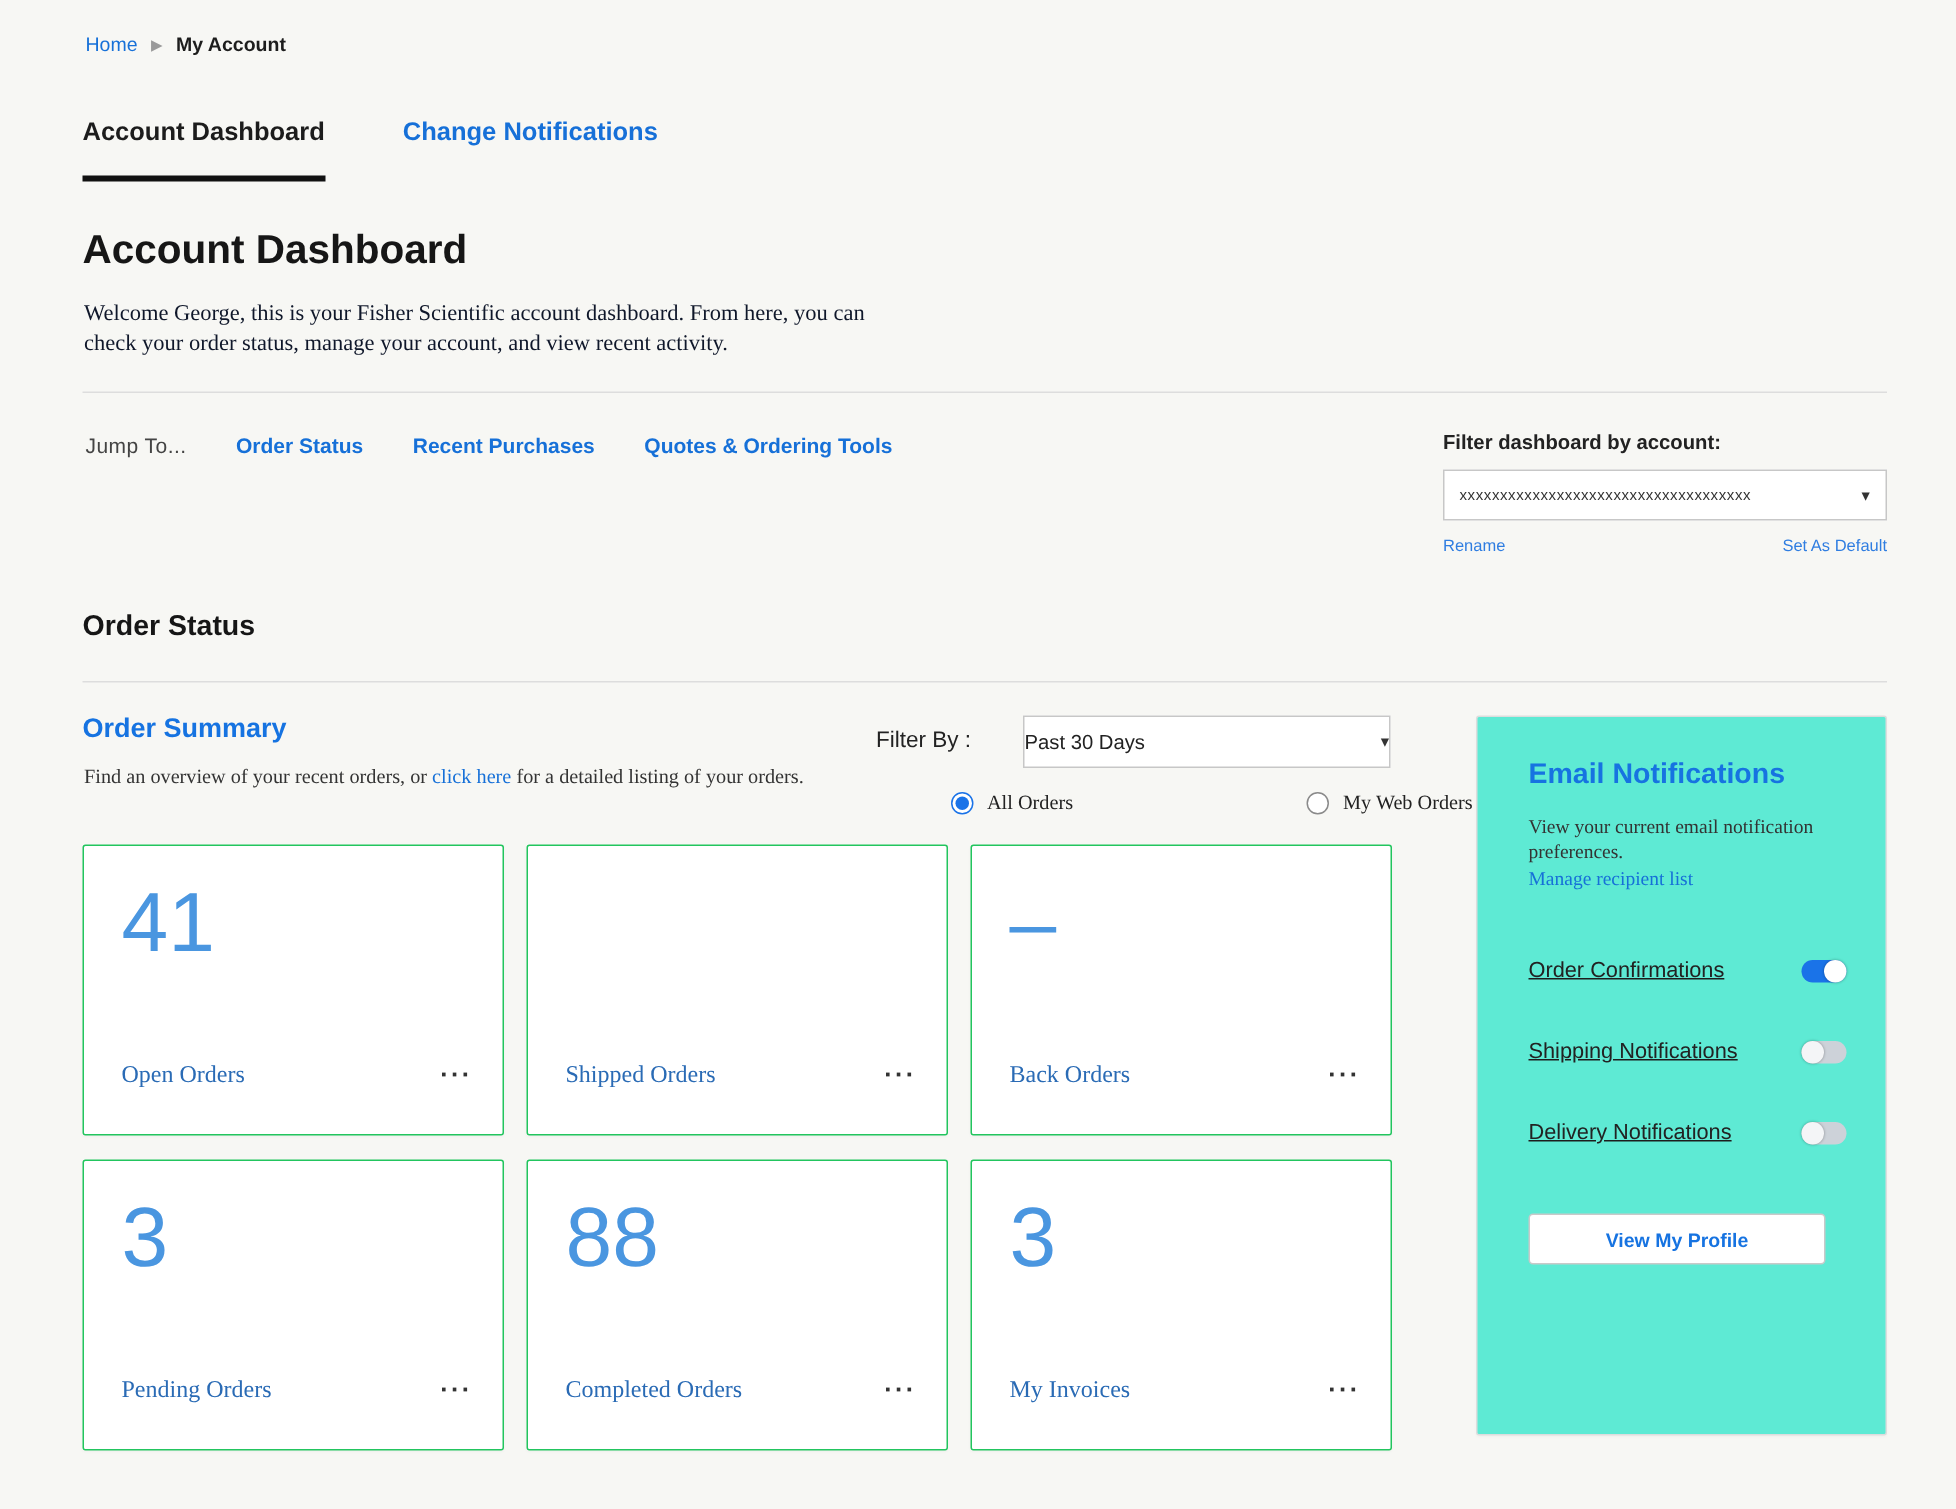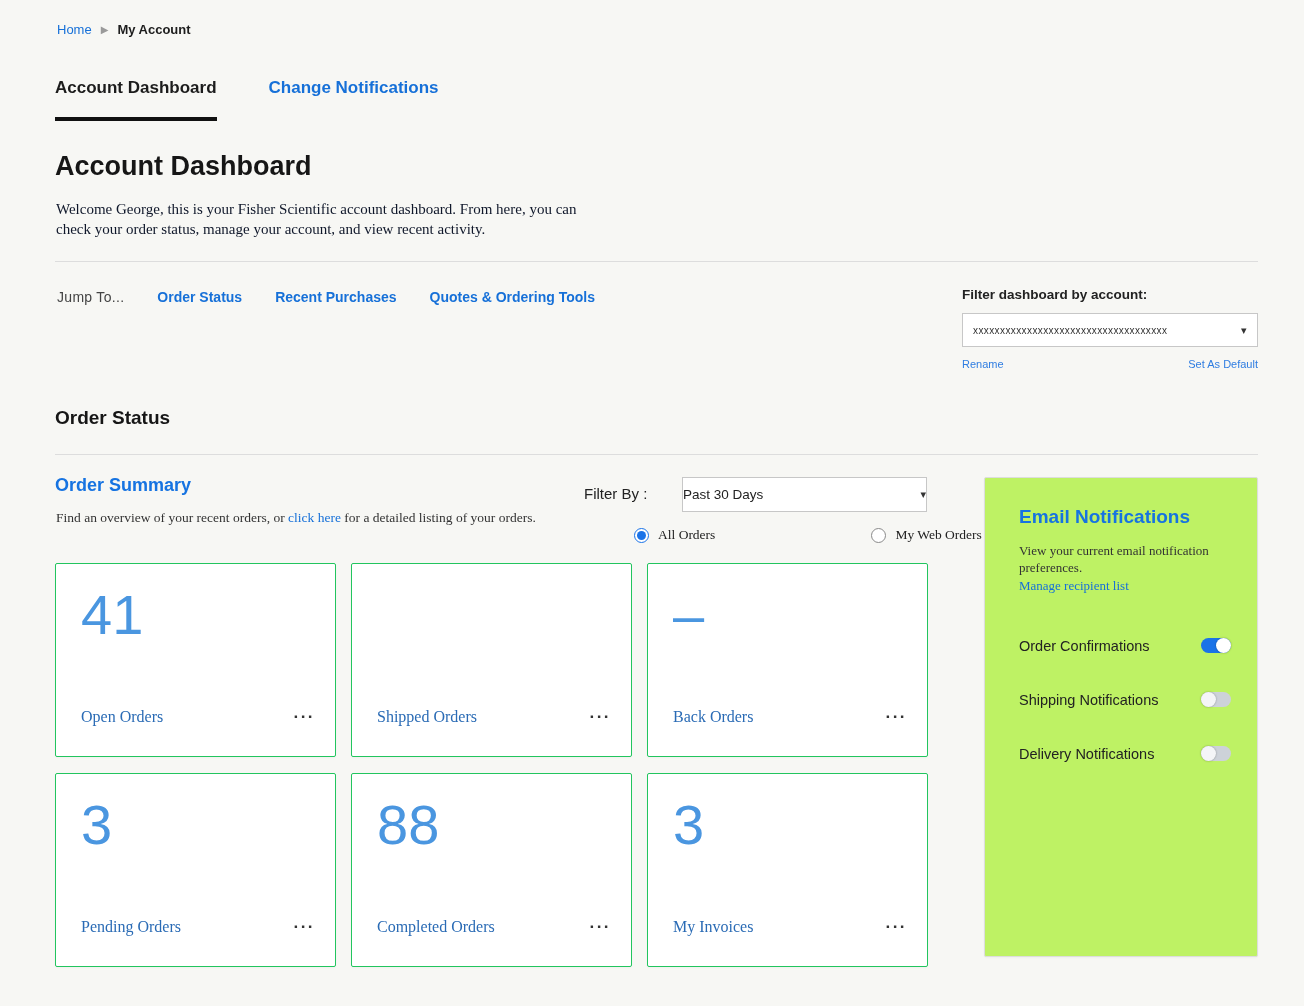--- a/index.html
+++ b/index.html
@@ -66,25 +66,25 @@
 
   
   .cards { position:absolute; left:55px; top:563px; display:grid; grid-template-columns:repeat(3, 281px); grid-auto-rows:194px; column-gap:15px; row-gap:16px; }
   .card { background:#fff; border:1px solid #22c55e; border-radius:2px; position:relative; padding:22px 25px; box-shadow:0 1px 2px rgba(0,0,0,0.03); }
   .card-value { font-size:56px; font-weight:300; color:#4a96e0; line-height:1.05; }
   .card-bottom { position:absolute; left:25px; right:20px; bottom:30px; display:flex; justify-content:space-between; align-items:center; }
   .card-label { font-family:"Liberation Serif", serif; font-size:16px; color:#2a6bb5; }
   .overflow { color:#333; font-size:17px; font-weight:bold; letter-spacing:1.5px; line-height:10px; cursor:pointer; }
 
   
-  .email-panel { position:absolute; left:984px; top:477px; width:274px; height:480px; background:#bef264; border:1px solid #ddd; border-radius:2px; padding:20px 26px 0 34px; box-shadow:0 1px 2px rgba(0,0,0,0.03); }
+  .email-panel { position:absolute; left:984px; top:477px; width:274px; height:480px; background:#5eead4; border:1px solid #ddd; border-radius:2px; padding:20px 26px 0 34px; box-shadow:0 1px 2px rgba(0,0,0,0.03); }
   .email-heading { font-size:19px; font-weight:bold; color:#1673e1; margin-top:8px; }
   .email-desc { font-family:"Liberation Serif", serif; font-size:13px; line-height:17px; color:#333; margin-top:14px; width:200px; }
   .email-link { display:inline-block; font-family:"Liberation Serif", serif; font-size:13px; color:#1670d8; margin-top:2px; }
-  .toggle-row { display:flex; justify-content:space-between; align-items:flex-start; margin-top:38px; }
+  .toggle-row { display:flex; justify-content:space-between; align-items:center; margin-top:38px;text-decoration:underline; }
   .toggle-row.first { margin-top:44px; }
   .toggle-label { font-size:14.5px; color:#222; }
   .toggle { width:30px; height:15px; border-radius:8px; background:#cdd2d9; position:relative; cursor:pointer; flex:none; }
   .toggle::after { content:''; position:absolute; width:15px; height:15px; border-radius:50%; background:#f4f5f7; box-shadow:0 0 2px rgba(0,0,0,0.35); top:0; left:0; }
   .toggle.on { background:#1a73e8; }
   .toggle.on::after { left:15px; background:#fff; }
   .profile-btn { display:block; margin-top:46px; width:198px; height:34px; background:#fff; border:1px solid #c9c9c9; border-radius:3px; color:#1673e1; font-weight:bold; font-size:13px; font-family:"Liberation Sans", sans-serif; cursor:pointer; }
 </style>
 </head>
 <body>
@@ -202,13 +202,14 @@
   </div>
   <div class="toggle-row">
     <span class="toggle-label">Shipping Notifications</span>
     <span class="toggle"></span>
   </div>
   <div class="toggle-row">
     <span class="toggle-label">Delivery Notifications</span>
     <span class="toggle"></span>
   </div>
 
+  <button class="profile-btn">View My Profile</button>
 </div>
 
 </body></html>

